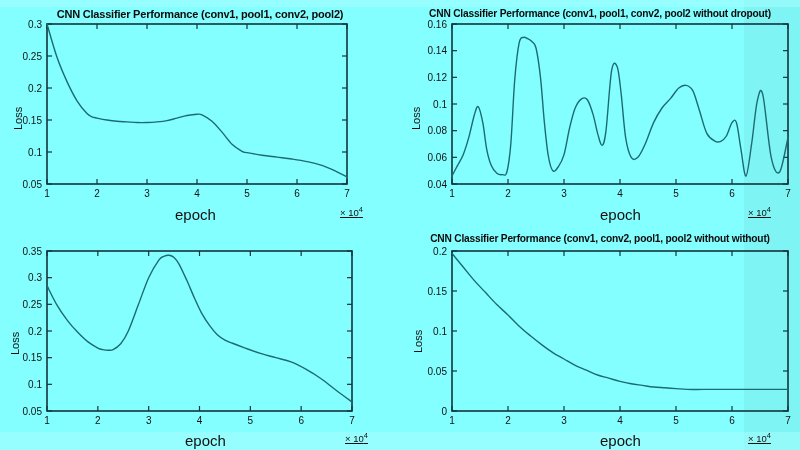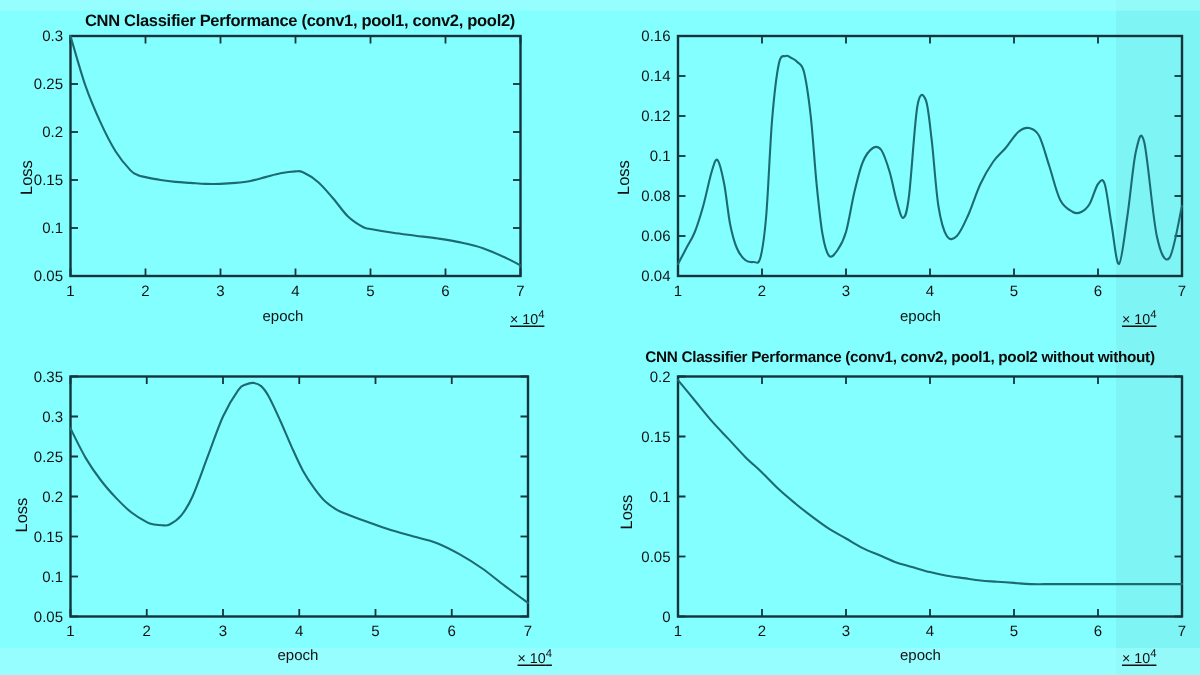--- a/index.html
+++ b/index.html
@@ -34,21 +34,21 @@
 
   .ylabel{
     position:absolute;
     font-size:11px;color:#111;
     transform:rotate(-90deg);
     transform-origin:left top;
     white-space:nowrap;
   }
   .xlabel{
     position:absolute;
-    font-size:10px;color:#111;
+    font-size:15px;color:#111;
     white-space:nowrap;
   }
   .expo{
     position:absolute;
     font-size:9.5px;color:#111;
     white-space:nowrap;
     text-decoration:underline;
   }
   .expo sup{font-size:7.5px;}
   .tick-txt{font-size:10px;fill:#111;font-family:"Liberation Sans", sans-serif;}
@@ -111,20 +111,21 @@
           </svg>
       </div>
       <div class="ylabel" style="left:12px;top:130px;">Loss</div>
       <div class="xlabel" style="left:175px;top:206px;">epoch</div>
       <div class="expo" style="left:340px;top:205px;">
         <span>× 10</span><sup>4</sup>
       </div>
     </div>
 
     <div class="panel p1">
+      <div class="title">CNN Classifier Performance (conv1, pool1, conv2, pool2 without dropout)</div>
       <div class="plotwrap">
         <svg class="plotsvg" width="400" height="225">
             <rect x="52" y="24" width="336" height="160" fill="none" stroke="#14343c" stroke-width="1.6"></rect>
             <line x1="52" y1="184" x2="52" y2="179" stroke="#14343c" stroke-width="1.2"></line>
             <line x1="52" y1="24" x2="52" y2="29" stroke="#14343c" stroke-width="1.2"></line>
             <text x="52" y="197" text-anchor="middle" class="tick-txt">1</text>
             <line x1="108" y1="184" x2="108" y2="179" stroke="#14343c" stroke-width="1.2"></line>
             <line x1="108" y1="24" x2="108" y2="29" stroke="#14343c" stroke-width="1.2"></line>
             <text x="108" y="197" text-anchor="middle" class="tick-txt">2</text>
             <line x1="164" y1="184" x2="164" y2="179" stroke="#14343c" stroke-width="1.2"></line>

